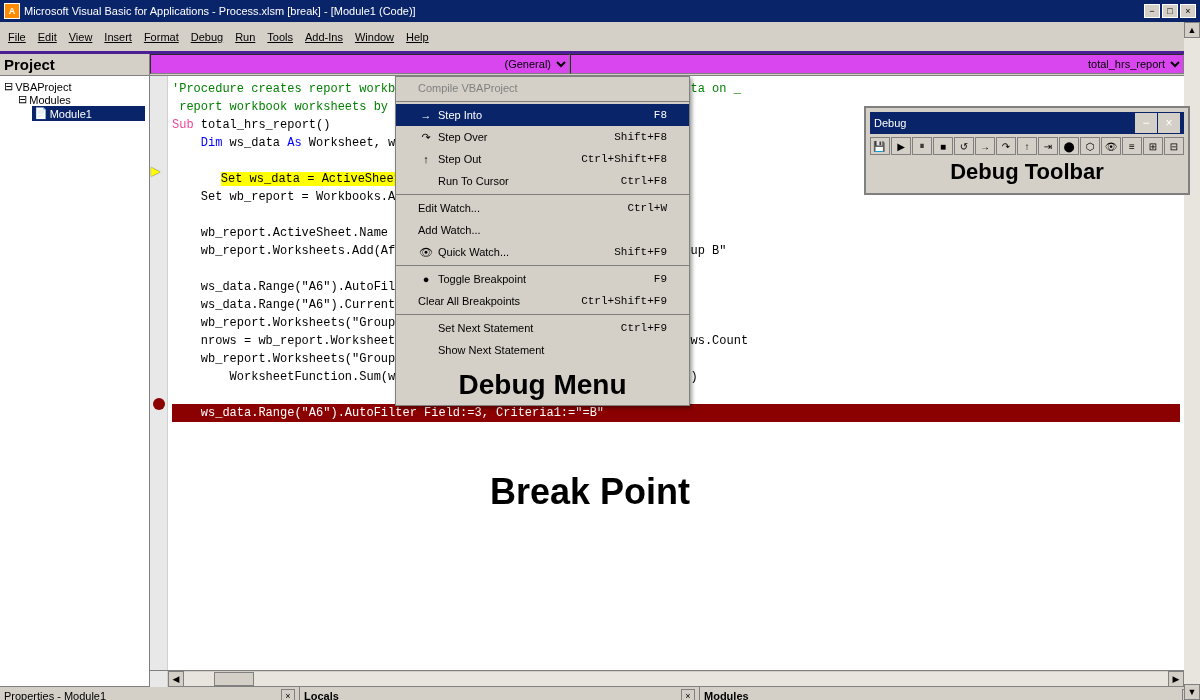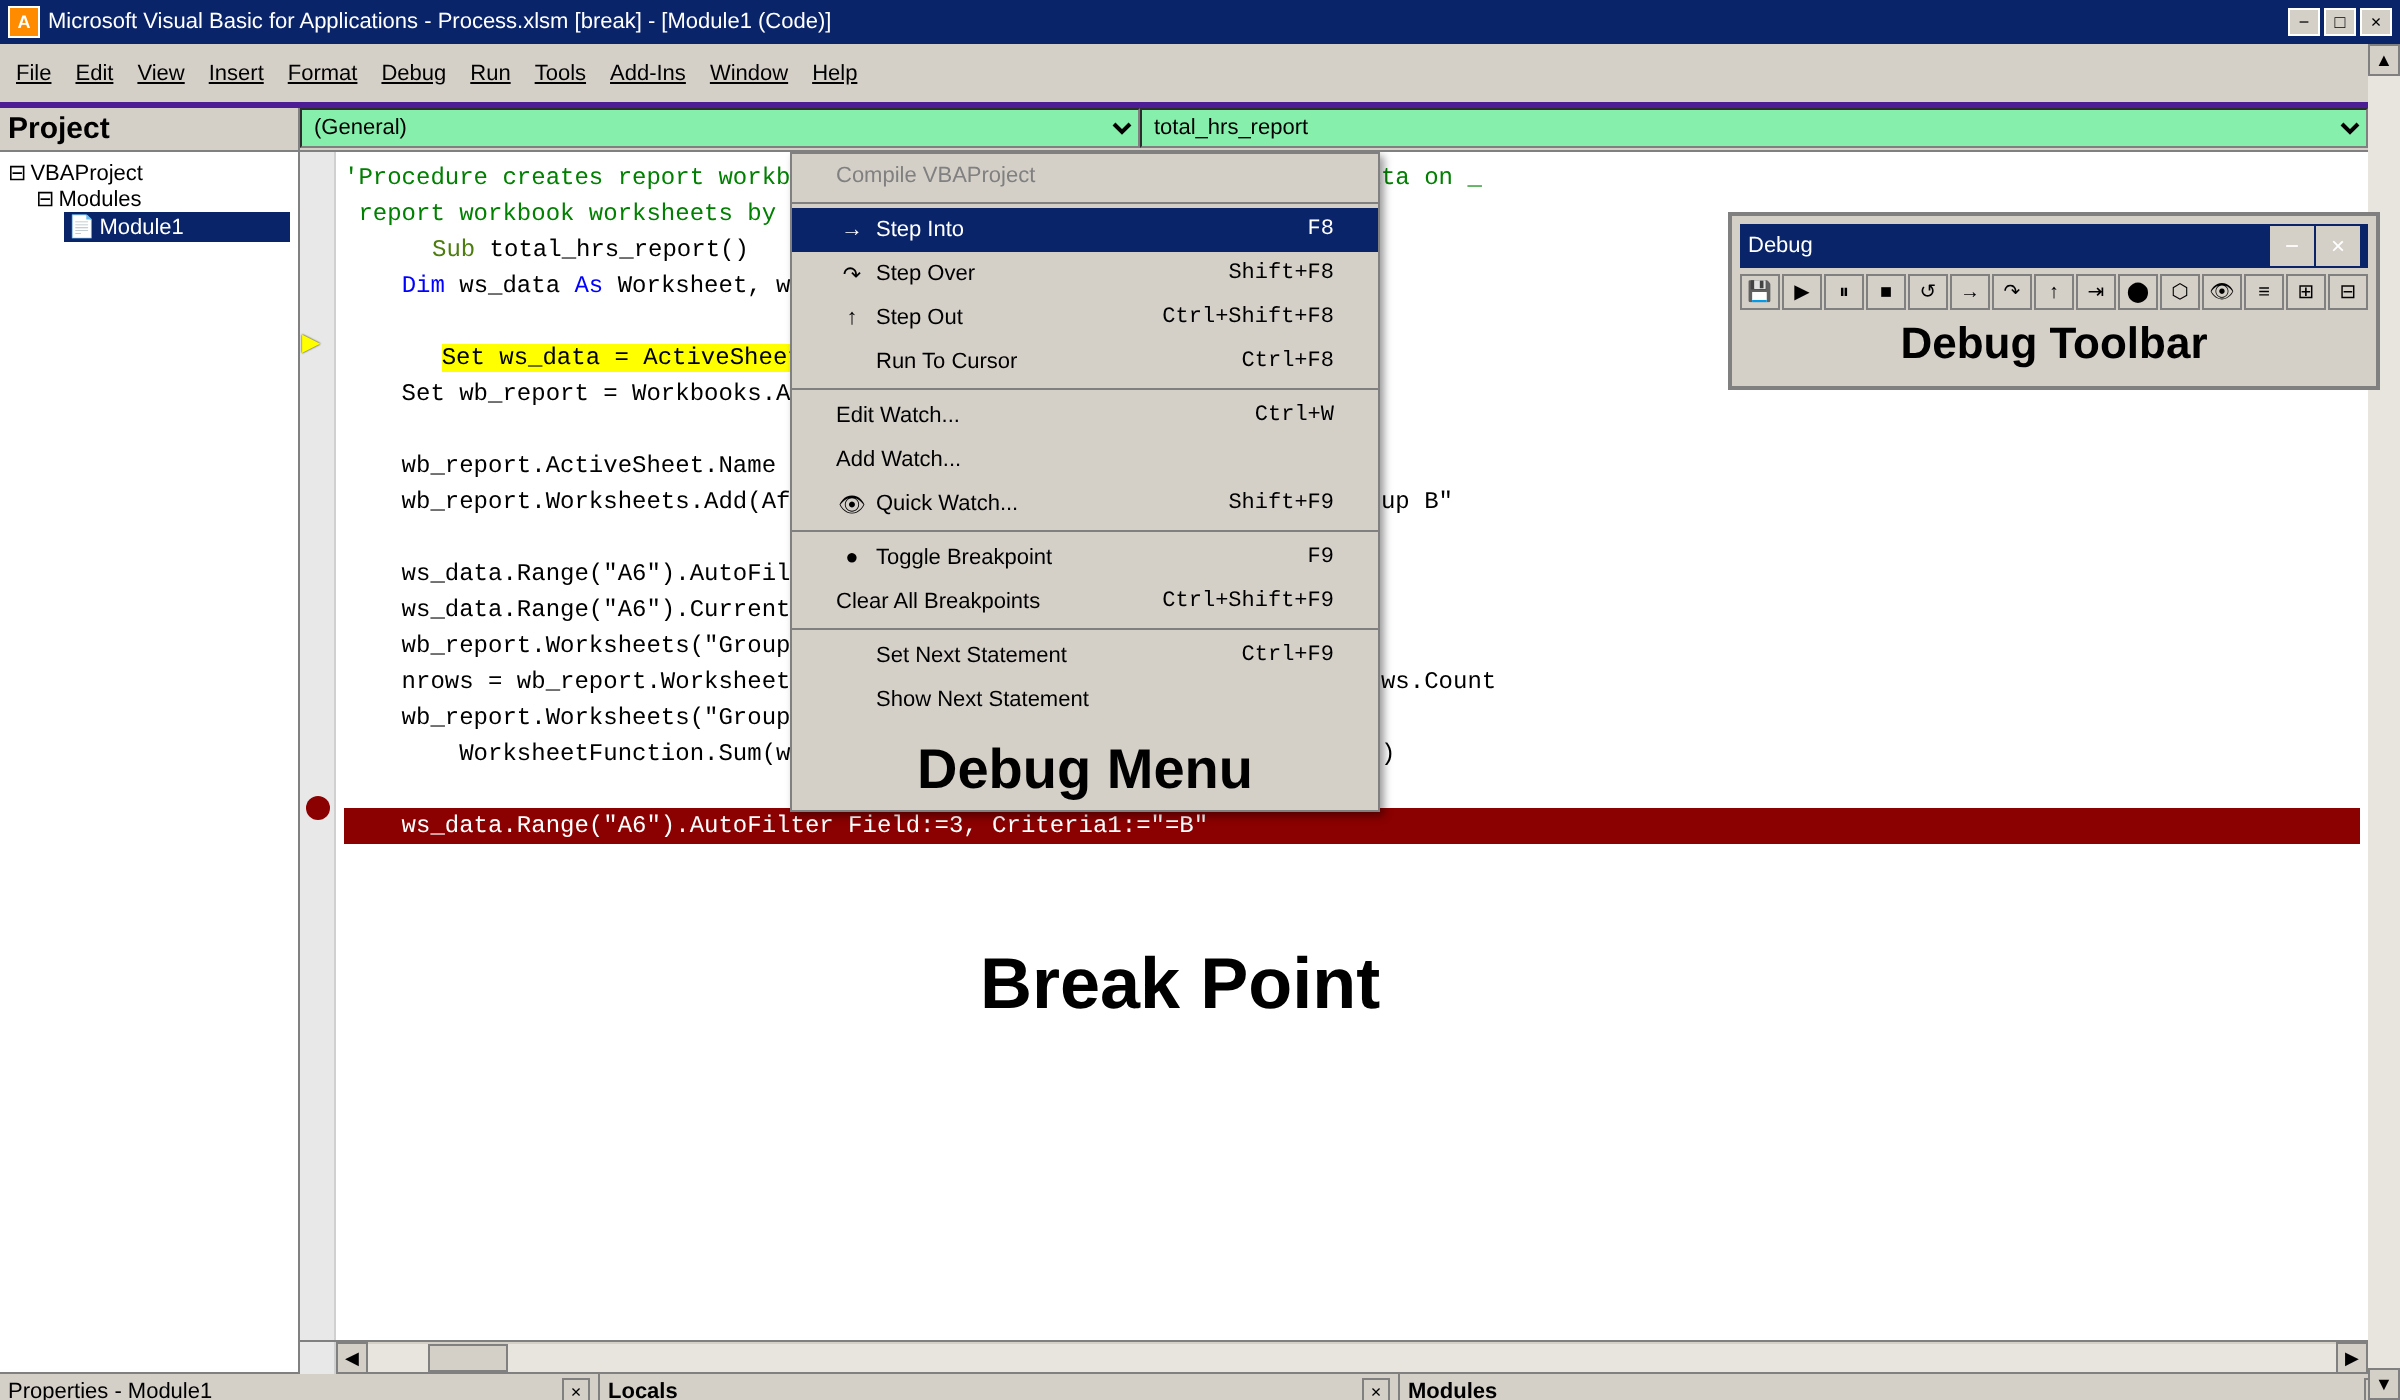--- a/index.html
+++ b/index.html
@@ -83,23 +83,24 @@
     
     .code-toolbar {
       display: flex;
       background: #d4d0c8;
       border-bottom: 1px solid #808080;
       height: 22px;
     }
     .code-select {
       height: 20px;
       border: 1px inset #808080;
-      background: #86efac;
+      background: #d946ef;
       font-size: 11px;
       padding: 0 2px;
+      text-align: right;
     }
     .code-select-left { width: 420px; }
     .code-select-right { flex: 1; }
     .code-line { line-height: 18px; white-space: pre; }
     .code-comment { color: #008000; }
     .code-breakpoint { background: #8b0000; color: #fff; display: block; }
 
     
     .debug-menu {
       position: absolute;
@@ -325,21 +326,21 @@
       <div style="width:18px; background:#e8e8e8; border-right:1px solid #d0d0d0; position:relative; flex-shrink:0;">
 
         <div style="position:absolute; top:88px; left:1px; color:#ffff00; font-size:12px; text-shadow:0 0 1px #000;">▶</div>
 
         <div style="position:absolute; top:322px; left:3px; width:12px; height:12px; background:#8b0000; border-radius:50%;"></div>
       </div>
 
       <div style="flex:1; background:#fff; font-family:'Courier New',monospace; font-size:12px; padding:4px 4px; overflow:hidden; line-height:18px;">
         <div class="code-line code-comment">'Procedure creates report workbook, filters data by group, and places data on _</div>
         <div class="code-line code-comment"> report workbook worksheets by group</div>
-        <div class="code-line"><span style="color:#4d7c0f;margin-left:44px;">Sub</span> total_hrs_report()</div>
+        <div class="code-line"><span style="color:#ec4899;">Sub</span> total_hrs_report()</div>
         <div class="code-line">    <span style="color:#00f;">Dim</span> ws_data <span style="color:#00f;">As</span> Worksheet, wb_report <span style="color:#00f;">As</span> Workbook, nrows <span style="color:#00f;">As</span> Integer</div>
         <div class="code-line">&nbsp;</div>
         <div class="code-line">&nbsp;&nbsp;&nbsp;&nbsp;<span style="background:#ffff00;margin-left:20px;">Set ws_data = ActiveSheet</span></div>
         <div class="code-line">    Set wb_report = Workbooks.Add</div>
         <div class="code-line">&nbsp;</div>
         <div class="code-line">    wb_report.ActiveSheet.Name = "Group A"</div>
         <div class="code-line">    wb_report.Worksheets.Add(After:=wb_report.Worksheets(1)).Name = "Group B"</div>
         <div class="code-line">&nbsp;</div>
         <div class="code-line">    ws_data.Range("A6").AutoFilter Field:=3, Criteria1:="=A"</div>
         <div class="code-line">    ws_data.Range("A6").CurrentRegion.Copy</div>

